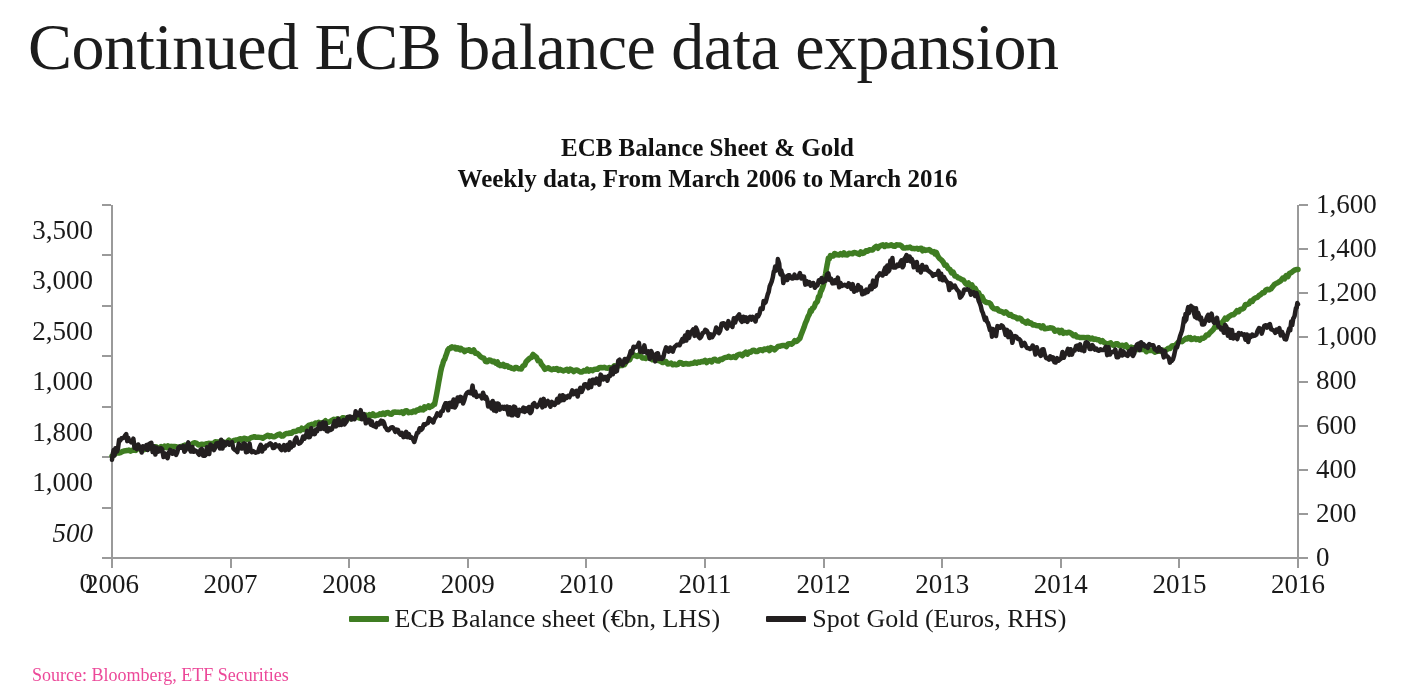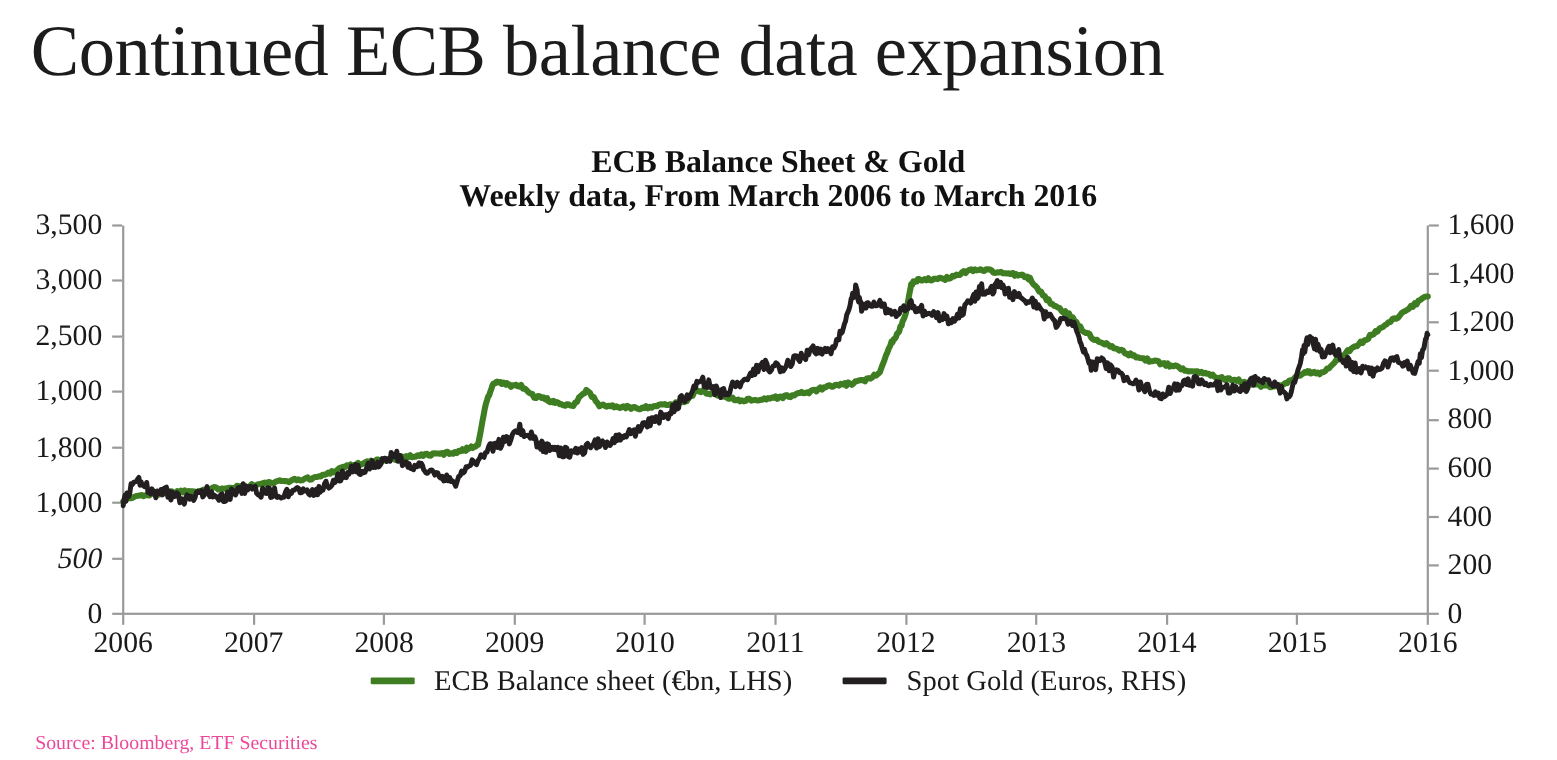--- a/index.html
+++ b/index.html
@@ -32,21 +32,21 @@
     position:absolute;
     left:0; top:132px;
     width:1415px; height:520px;
   }
   #chart-title{
     position:absolute;
     left:0; top:0; width:1415px;
     text-align:center;
     font-family:"Liberation Serif", serif;
     font-weight:bold;
-    font-size:29px;
+    font-size:25px;
     line-height:31px;
     color:#111;
   }
   #chart-title .l2{display:block;}
 
   
   #plot{
     position:absolute;
     left:112px; top:73px;
     width:1186px; height:353px;
@@ -67,42 +67,42 @@
   .xtick{position:absolute;background:#9a9a9a;width:2px;height:9px;top:427px;}
 
   .ylabel{
     position:absolute;
     font-family:"Liberation Serif", serif;
     font-size:27px;
     line-height:27px;
     color:#1a1a1a;
     white-space:nowrap;
   }
-  .ylabel-l{right:1322px;text-align:right;}
+  .ylabel-l{right:1322px;text-align:right;margin-top:26px;}
   .ylabel-r{left:1316px;text-align:left;}
 
   .xlabel{
     position:absolute;
     top:437px;
     font-family:"Liberation Serif", serif;
     font-size:27px;
     line-height:30px;
     color:#1a1a1a;
     white-space:nowrap;
     transform:translateX(-50%);
   }
 
   
   #legend{
     position:absolute;
     left:0; top:472px; width:1415px;
     display:flex; justify-content:center; align-items:center;
     gap:46px;
   }
-  .legend-item{display:flex;align-items:center;gap:18px;}
+  .legend-item{display:flex;align-items:center;gap:6px;}
   .legend-swatch{display:block;width:40px;height:6px;border-radius:1px;}
   .legend-text{
     font-family:"Liberation Serif", serif;
     font-size:26px;
     line-height:30px;
     color:#1a1a1a;
     white-space:nowrap;
   }
 
   

